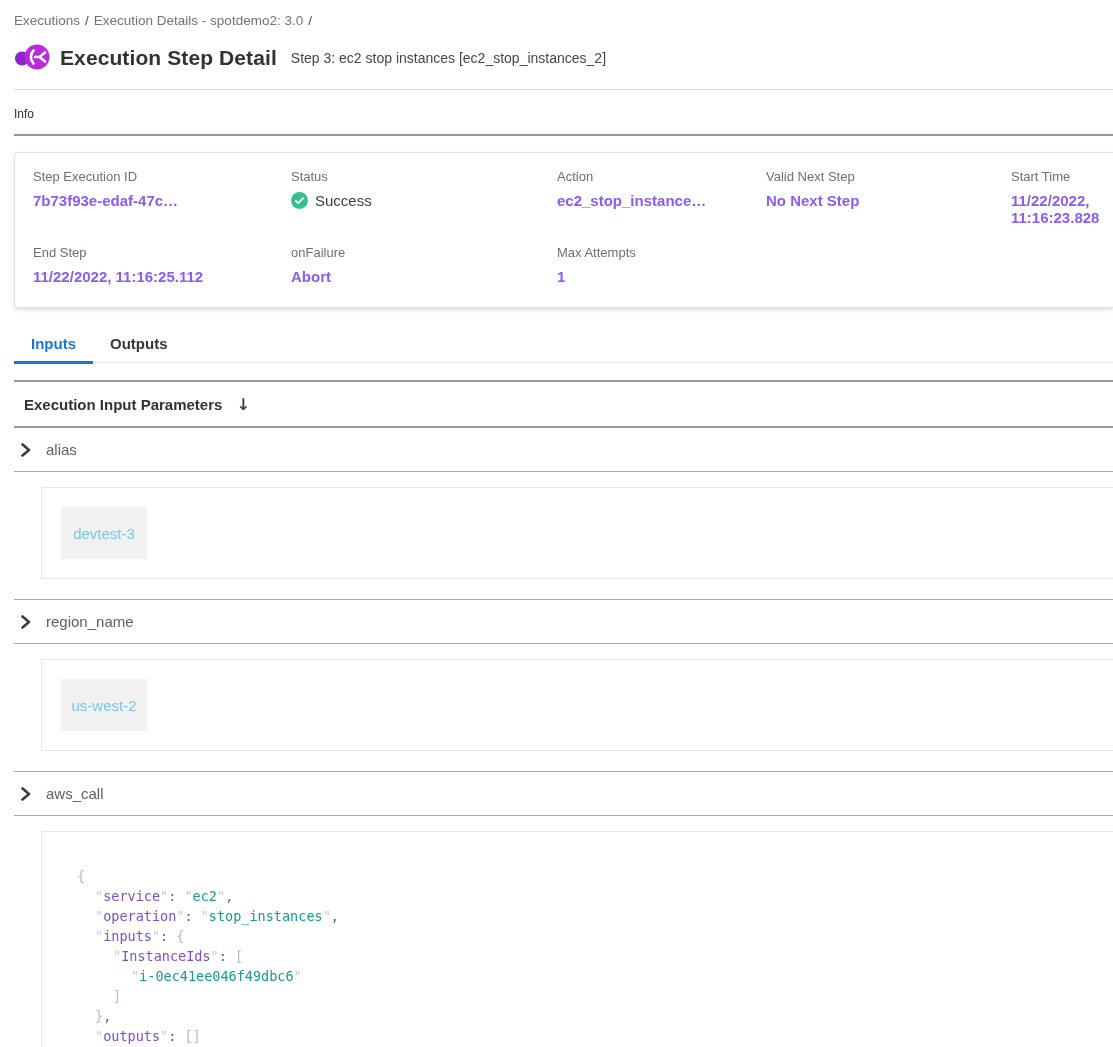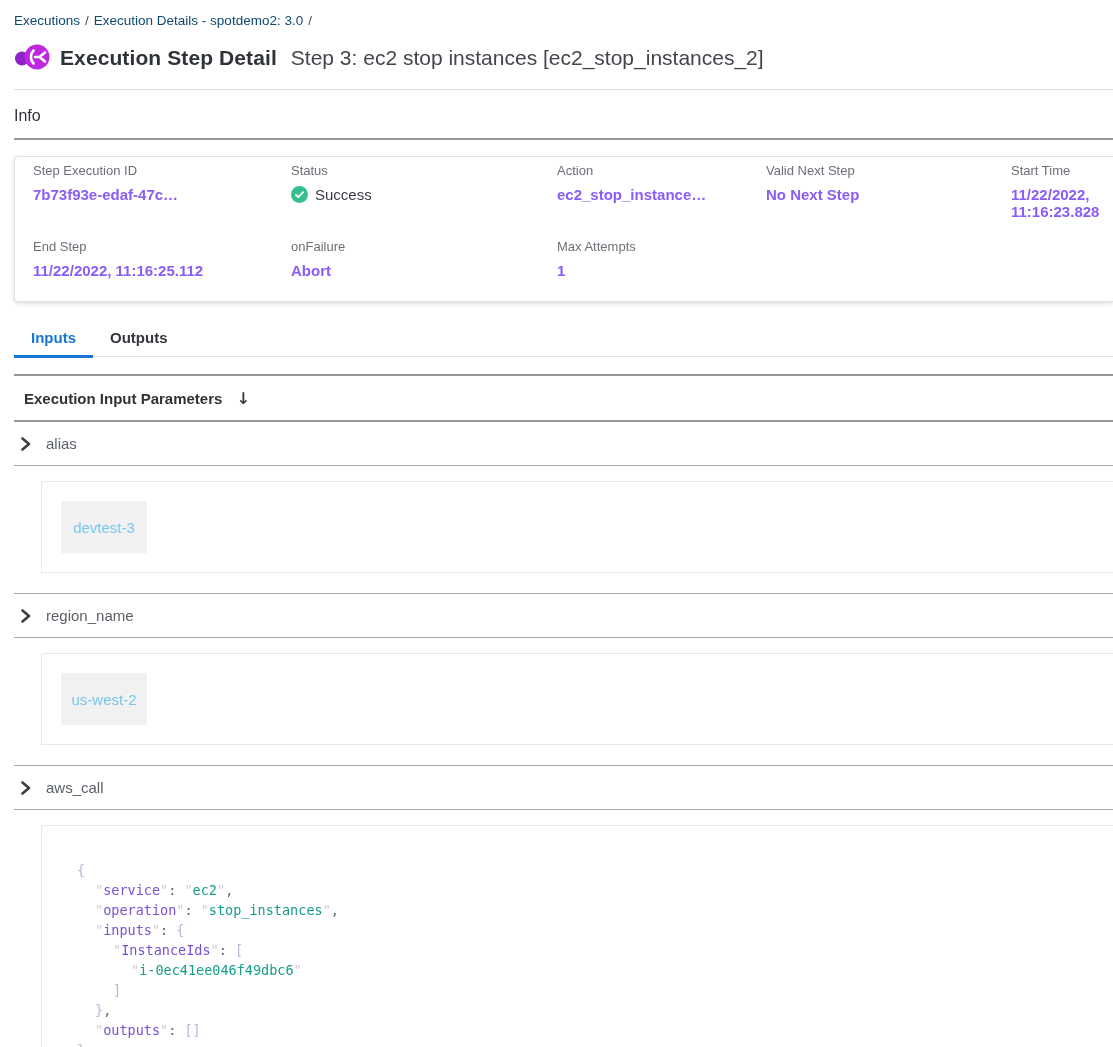--- a/index.html
+++ b/index.html
@@ -11,43 +11,43 @@
   .page {
     position: relative;
     width: 1113px;
     height: 1047px;
     overflow: hidden;
     background: #fff;
   }
 
   
   .breadcrumb { margin: 13px 0 0 14px; font-size: 13.5px; }
-  .crumb-link { color: #0c4a6e; text-decoration: none; cursor: pointer; margin-top: 24px; }
+  .crumb-link { color: #737373; text-decoration: none; cursor: pointer; margin-top: 24px; }
   .crumb-sep { color: #4b4f56; margin: 0 5px; }
 
   
   .title-row { margin: 14px 0 0 14px; display: flex; align-items: center; gap: 10px; }
   .logo { width: 36px; height: 31px; flex: 0 0 auto; }
   .page-title { font-size: 21px; font-weight: 700; color: #2f3338; letter-spacing: .1px; }
-  .page-subtitle { font-size: 21px; font-weight: 400; color: #42464c; margin-left: 4px; }
+  .page-subtitle { font-size: 14px; font-weight: 400; color: #42464c; margin-left: 4px; }
   .title-divider { margin: 16px 0 0 14px; border-top: 1px solid #dcdcdc; }
 
   
-  .info-heading { margin: 17px 4px 0 14px; font-size: 16px; font-weight: 400; color: #2f3338; }
+  .info-heading { margin: 17px 4px 0 14px; font-size: 12px; font-weight: 400; color: #2f3338; }
   .heavy-divider { margin-left: 14px; border-top: 2px solid #98989c; }
   .divider-1 { margin-top: 13px; }
 
   
   .info-card {
     margin: 16px 0 0 14px;
     border: 1px solid #e1e1e3;
     border-right: none;
     border-radius: 4px 0 0 4px;
     box-shadow: 0 2px 4px rgba(0,0,0,.13);
-    padding: 6px 0 22px 18px;
+    padding: 16px 0 22px 18px;
     display: grid;
     grid-template-columns: 258px 266px 209px 245px 1fr;
     row-gap: 19px;
   }
   .field-label { font-size: 13px; color: #6b6f76; margin-bottom: 8px; }
   .field-value { font-size: 15px; font-weight: 700; color: #8b5cf6; }
   .field-value.normal { font-weight: 400; color: #3a3e44; }
   .field-value.link { color: #1777d2; cursor: pointer; }
   .status-value { display: flex; align-items: center; gap: 7px; }
 

